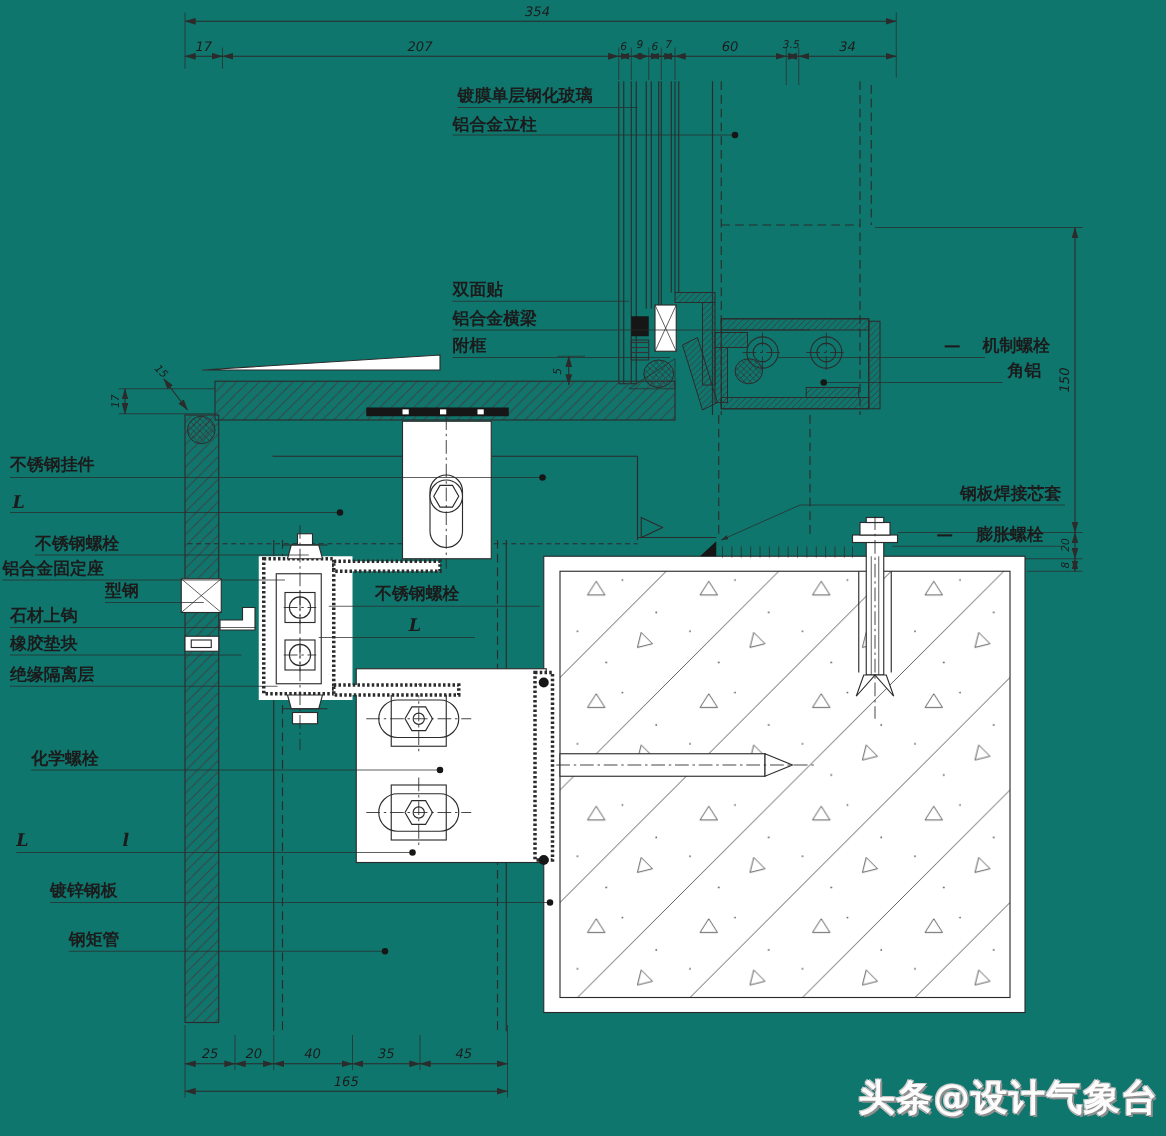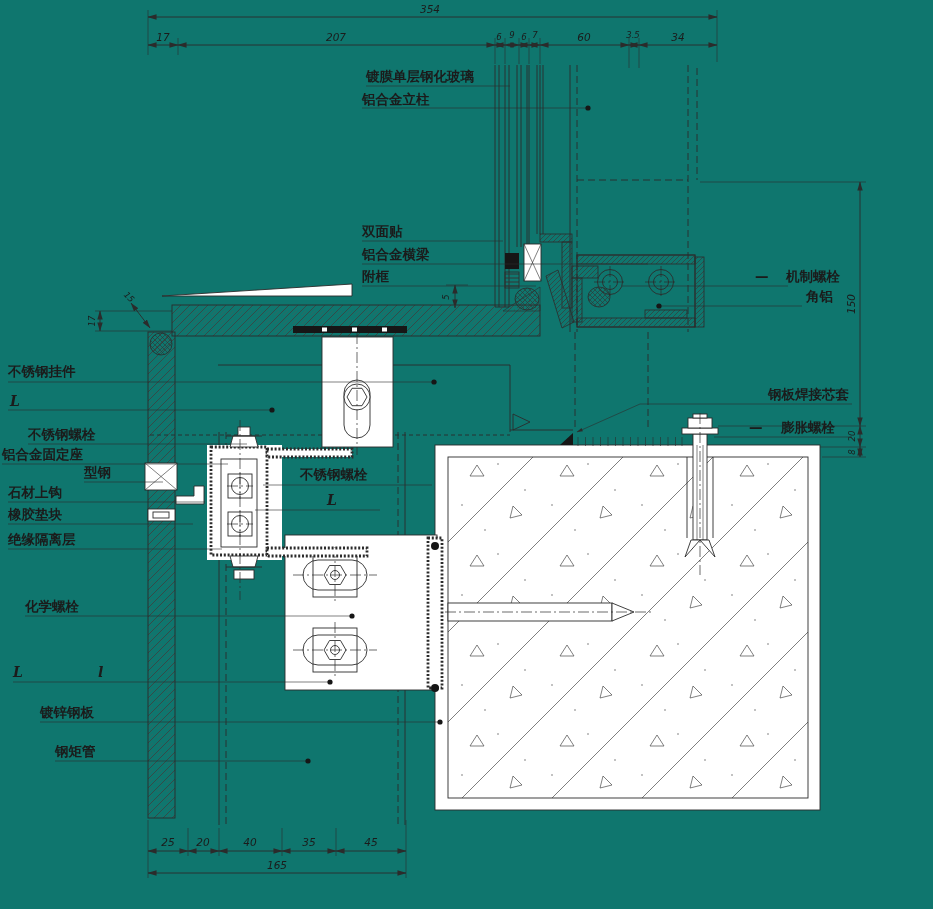--- a/index.html
+++ b/index.html
@@ -403,13 +403,14 @@
     <text class="lbl" x="40" y="717">镀锌钢板</text>
     <line class="thin" x1="40" y1="722" x2="440" y2="722"></line>
     <circle class="blk" cx="440" cy="722" r="2.6"></circle>
 
     <text class="lbl" x="55" y="756">钢矩管</text>
     <line class="thin" x1="55" y1="761" x2="308" y2="761"></line>
     <circle class="blk" cx="308" cy="761" r="2.6"></circle>
   </g>
 </svg>
 
+<div class="watermark">头条@设计气象台</div>
 </div>
 
 </body></html>

